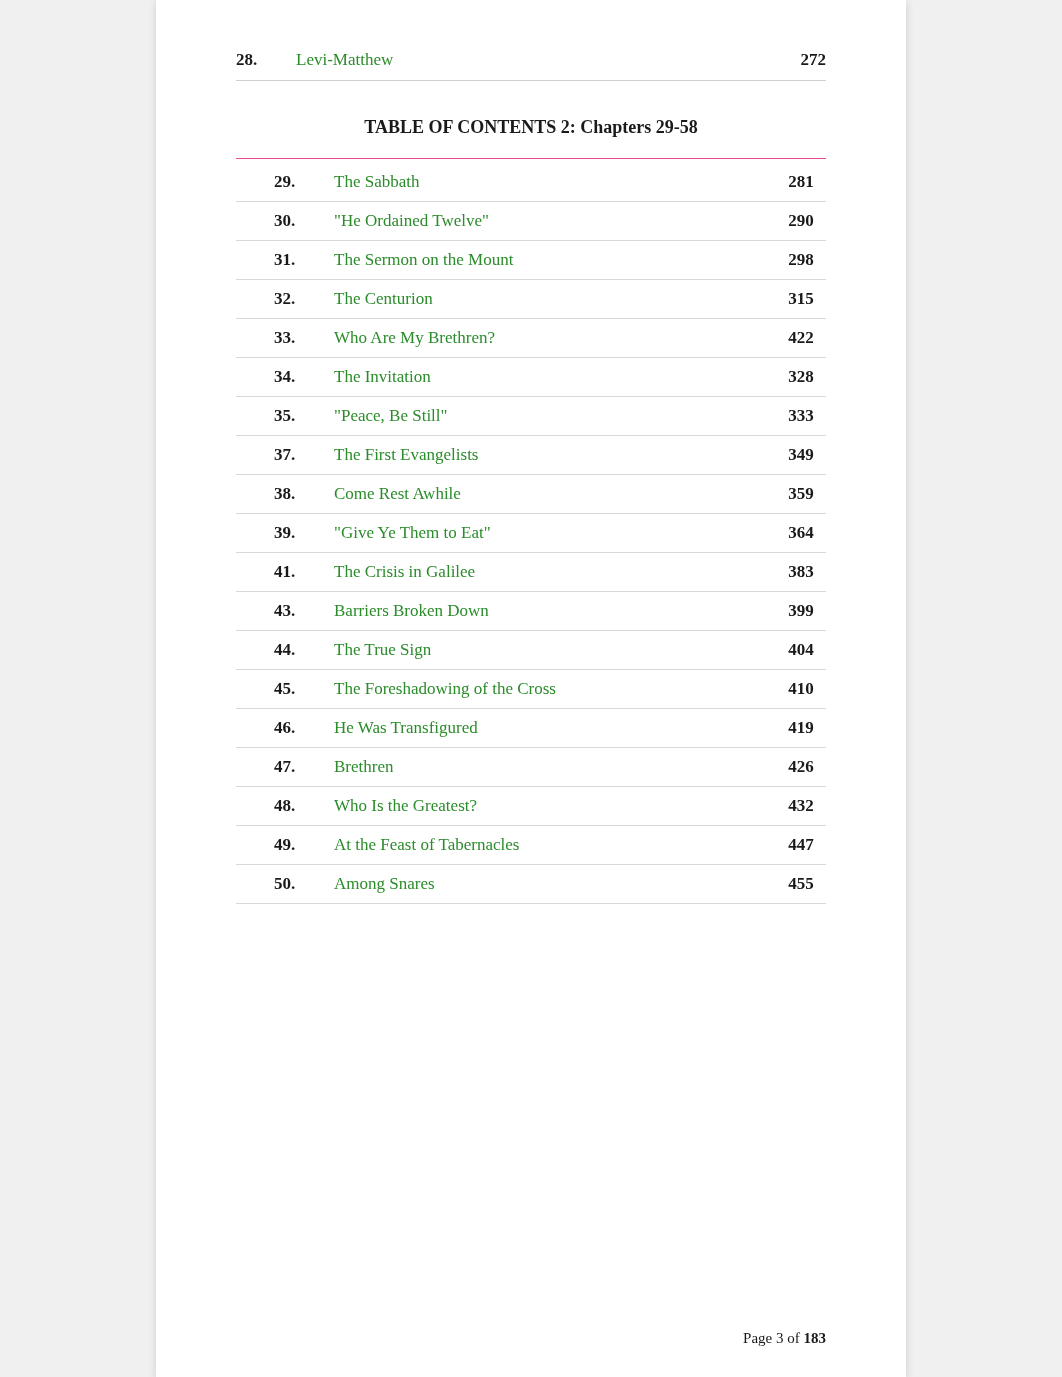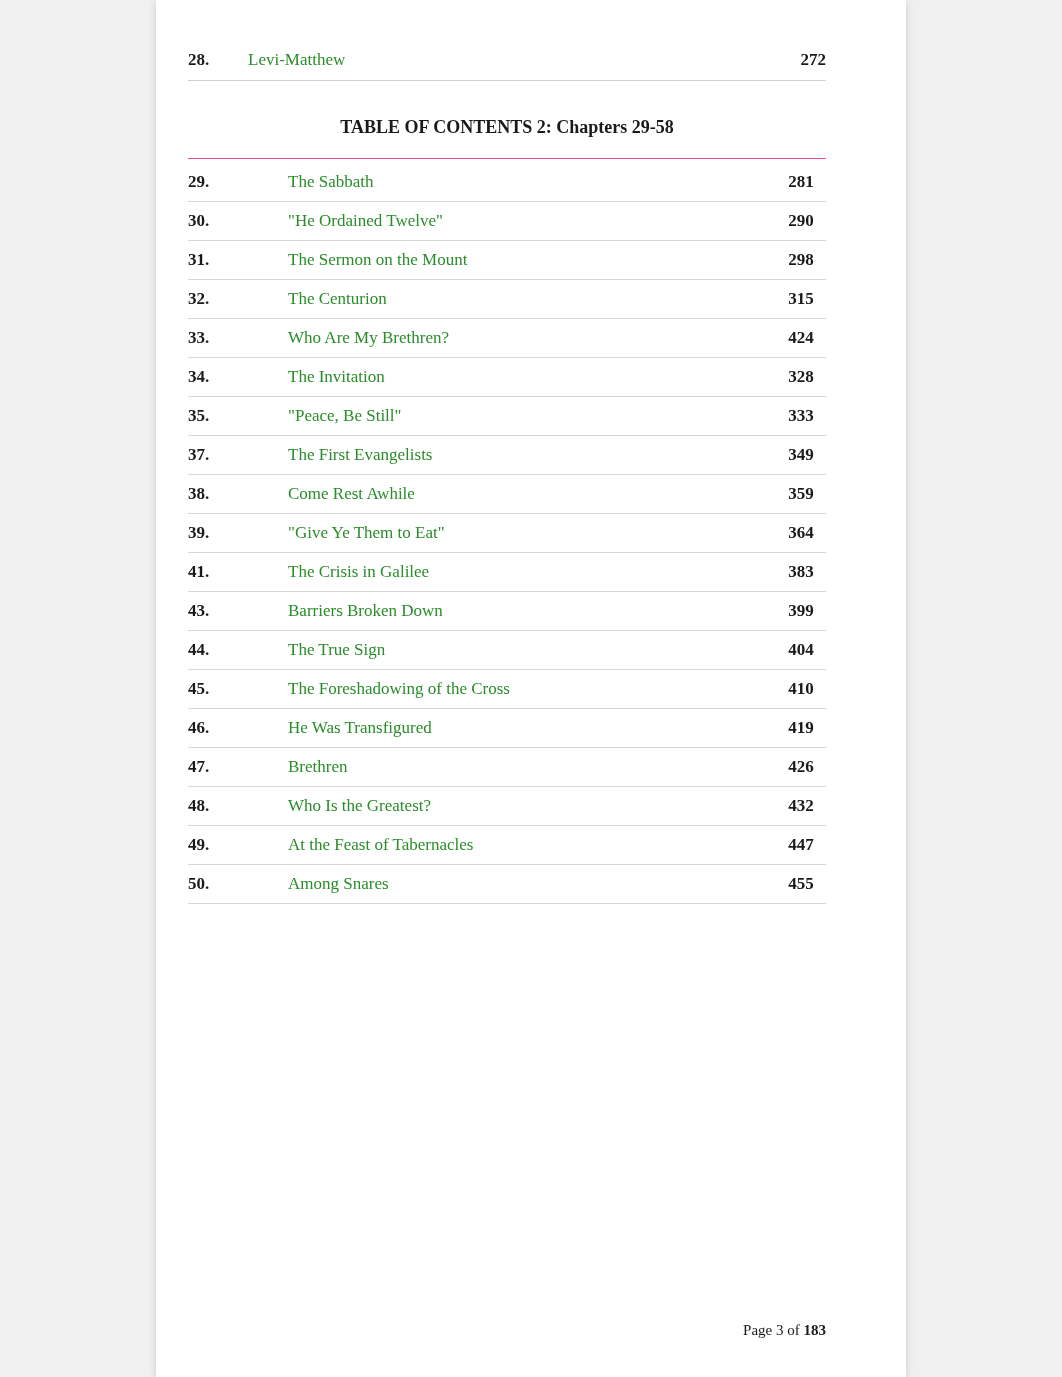--- a/index.html
+++ b/index.html
@@ -14,21 +14,21 @@
       justify-content: center;
       align-items: flex-start;
       min-height: 100vh;
       font-family: Georgia, 'Times New Roman', serif;
     }
 
     .page {
       width: 750px;
       min-height: 1377px;
       background: #ffffff;
-      padding: 40px 80px 60px 32px;
+      padding: 40px 80px 60px 80px;
       position: relative;
       box-shadow: 0 2px 8px rgba(0,0,0,0.15);
     }
 
     .top-entry {
       display: flex;
       align-items: center;
       padding: 10px 0;
       border-bottom: 1px solid #d0d0d0;
       margin-bottom: 20px;
@@ -70,40 +70,40 @@
       align-items: center;
       padding: 9px 0;
       border-bottom: 1px solid #d8d8d8;
     }
 
     .toc-entry .num {
       font-weight: bold;
       font-size: 17px;
       width: 60px;
       color: #1a1a1a;
+      margin-left: 38px;
     }
 
     .toc-entry .title {
       flex: 1;
       font-size: 17px;
       color: #2a8c2a;
-      margin-left: 40px;
     }
 
     .toc-entry .page-num {
       font-weight: bold;
       font-size: 17px;
       color: #1a1a1a;
       width: 50px;
       text-align: center;
     }
 
     .footer {
       position: absolute;
-      bottom: 38px;
+      bottom: 30px;
       right: 80px;
       font-size: 15px;
       color: #1a1a1a;
     }
 
     .footer .current-page {
       font-weight: normal;
     }
 
     .footer .total-pages {
@@ -140,21 +140,21 @@
         <span class="page-num">298</span>
       </div>
       <div class="toc-entry">
         <span class="num">32.</span>
         <span class="title">The Centurion</span>
         <span class="page-num">315</span>
       </div>
       <div class="toc-entry">
         <span class="num">33.</span>
         <span class="title">Who Are My Brethren?</span>
-        <span class="page-num">424</span>
+        <span class="page-num">422</span>
       </div>
       <div class="toc-entry">
         <span class="num">34.</span>
         <span class="title">The Invitation</span>
         <span class="page-num">328</span>
       </div>
       <div class="toc-entry">
         <span class="num">35.</span>
         <span class="title">"Peace, Be Still"</span>
         <span class="page-num">333</span>

